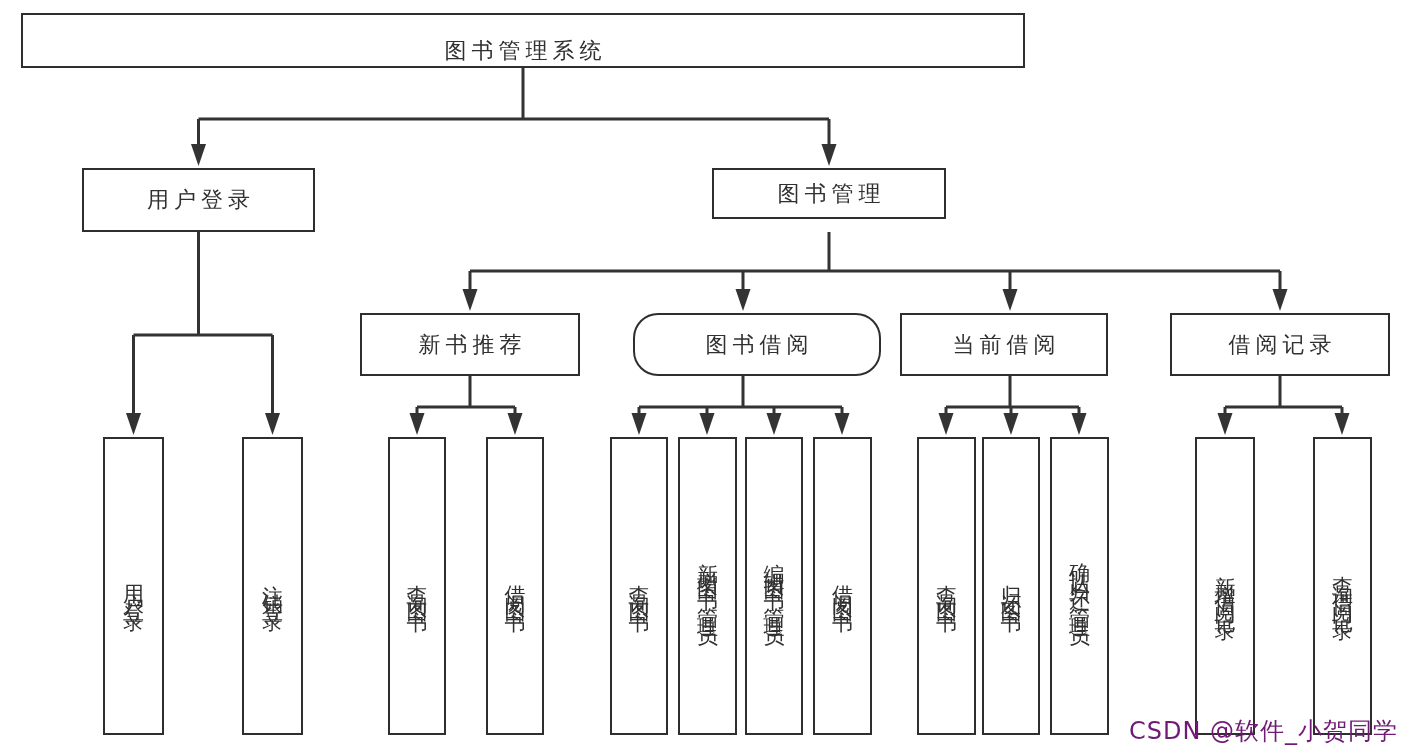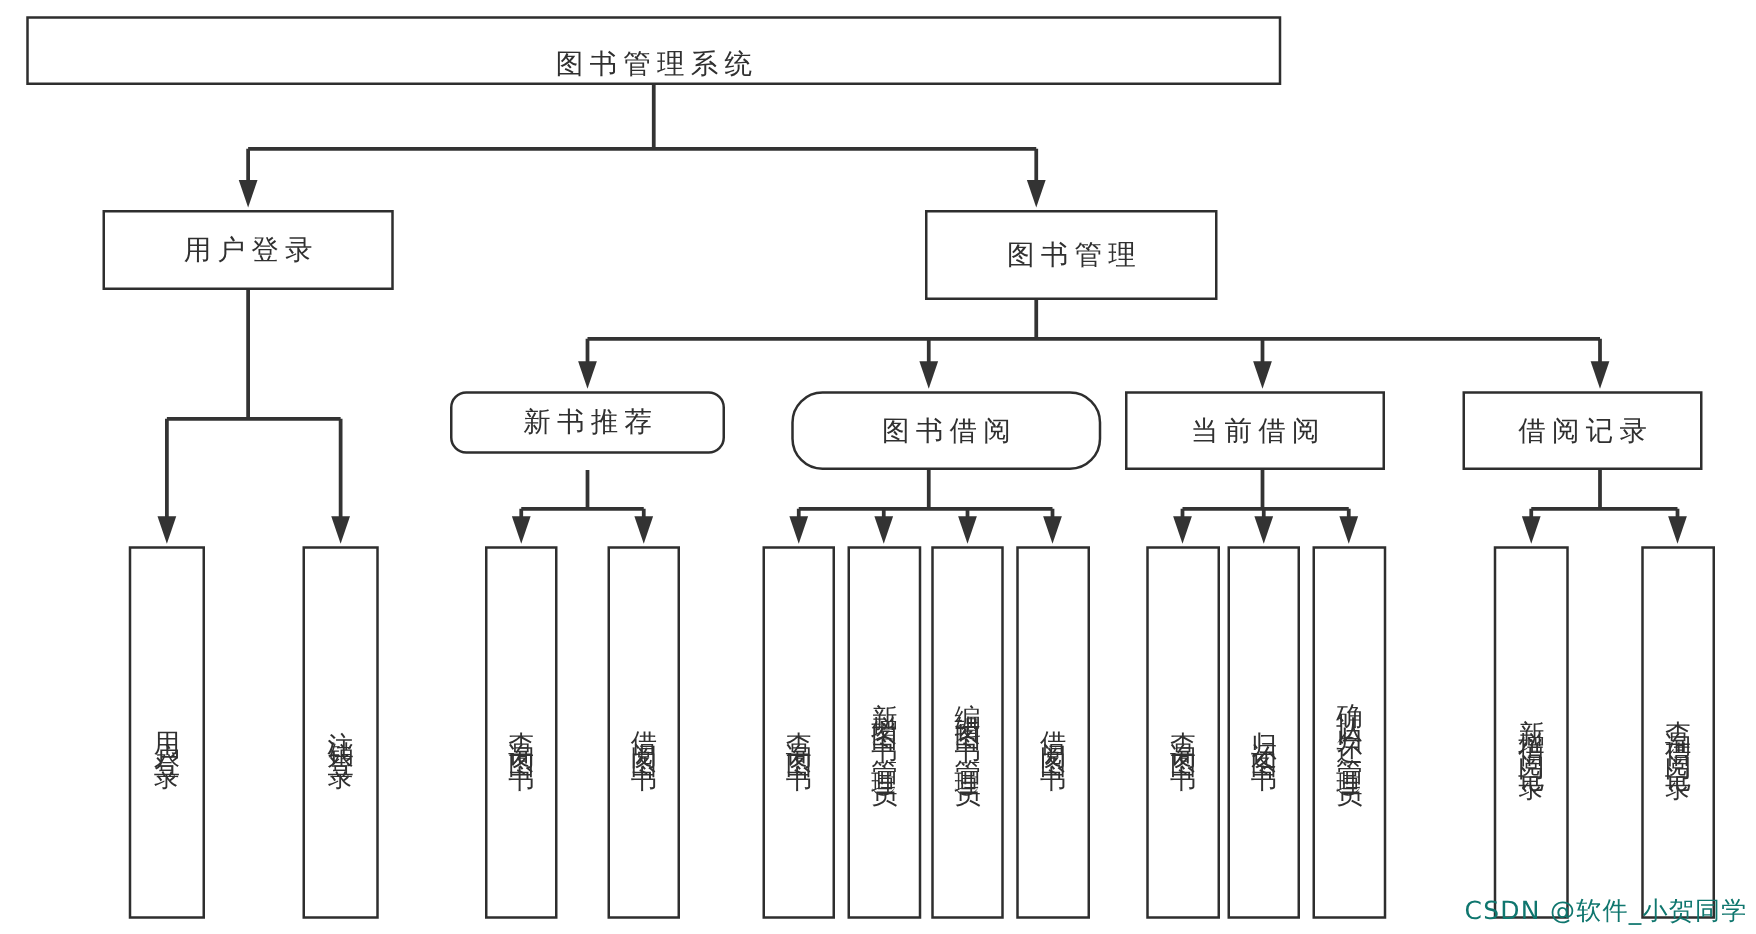--- a/index.html
+++ b/index.html
@@ -15,21 +15,21 @@
     border:2.5px solid #2e2e2e; display:flex; align-items:center; justify-content:center;
     color:#303030;
   }
   .h-label { font-size:22px; letter-spacing:5px; text-indent:5px; white-space:nowrap; }
   .v-label {
     writing-mode:vertical-rl; text-orientation:mixed;
     font-size:21px; letter-spacing:9px; white-space:nowrap;
   }
   .watermark {
     position:absolute; right:7px; top:715px; z-index:5;
-    color:#0f766e; font-size:20px; letter-spacing:1px; white-space:nowrap;
+    color:#701a75; font-size:24px; letter-spacing:1px; white-space:nowrap;
   }
 </style>
 </head>
 <body>
 
 <div class="stage">
 
   <svg class="wires" viewBox="0 0 1405 747" xmlns="http://www.w3.org/2000/svg">
 
     <g>
@@ -80,34 +80,34 @@
     </g>
   </svg>
 
   <div class="node" style="left:21px; top:13px; width:1004px; height:55px;align-items:flex-end;">
     <span class="h-label">图书管理系统</span>
   </div>
 
   <div class="node" style="left:82px; top:168px; width:233px; height:64px;">
     <span class="h-label">用户登录</span>
   </div>
-  <div class="node" style="left:740px; top:168px; width:234px; height:72px;">
+  <div class="node" style="left:712px; top:168px; width:234px; height:51px;">
     <span class="h-label">图书管理</span>
   </div>
 
-  <div class="node" style="left:360px; top:313px; width:220px; height:50px;border-radius:13px;">
+  <div class="node" style="left:360px; top:313px; width:220px; height:63px;">
     <span class="h-label">新书推荐</span>
   </div>
   <div class="node" style="left:633px; top:313px; width:248px; height:63px;border-radius:25px;">
     <span class="h-label">图书借阅</span>
   </div>
   <div class="node" style="left:900px; top:313px; width:208px; height:63px;">
     <span class="h-label">当前借阅</span>
   </div>
-  <div class="node" style="left:1170px; top:313px; width:192px; height:63px;">
+  <div class="node" style="left:1170px; top:313px; width:220px; height:63px;">
     <span class="h-label">借阅记录</span>
   </div>
 
   <div class="node" style="left:103px; top:437px; width:61px; height:298px;">
     <span class="v-label">用户登录</span>
   </div>
   <div class="node" style="left:242px; top:437px; width:61px; height:298px;">
     <span class="v-label">注销登录</span>
   </div>
 

